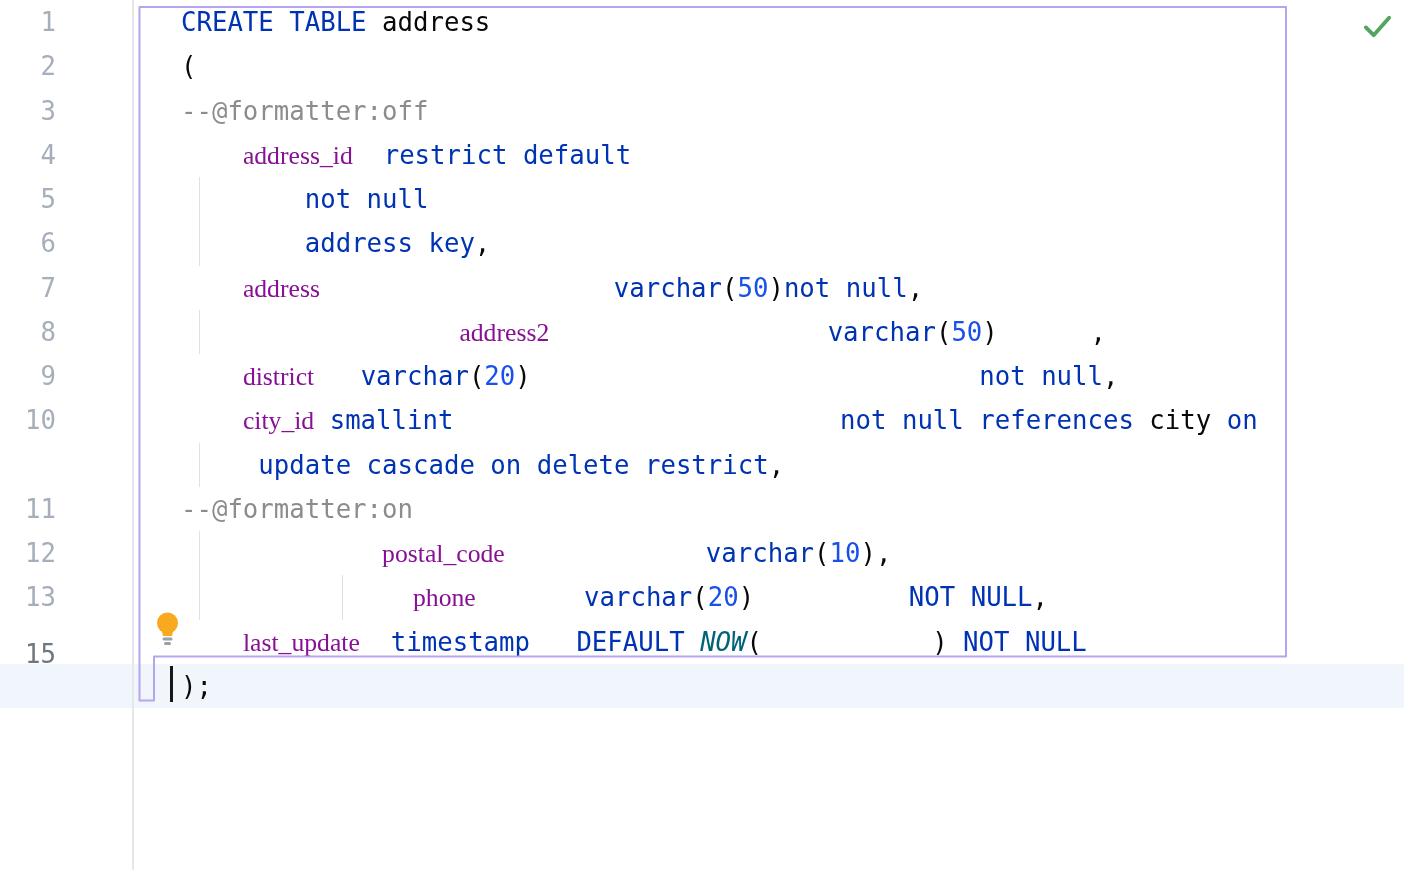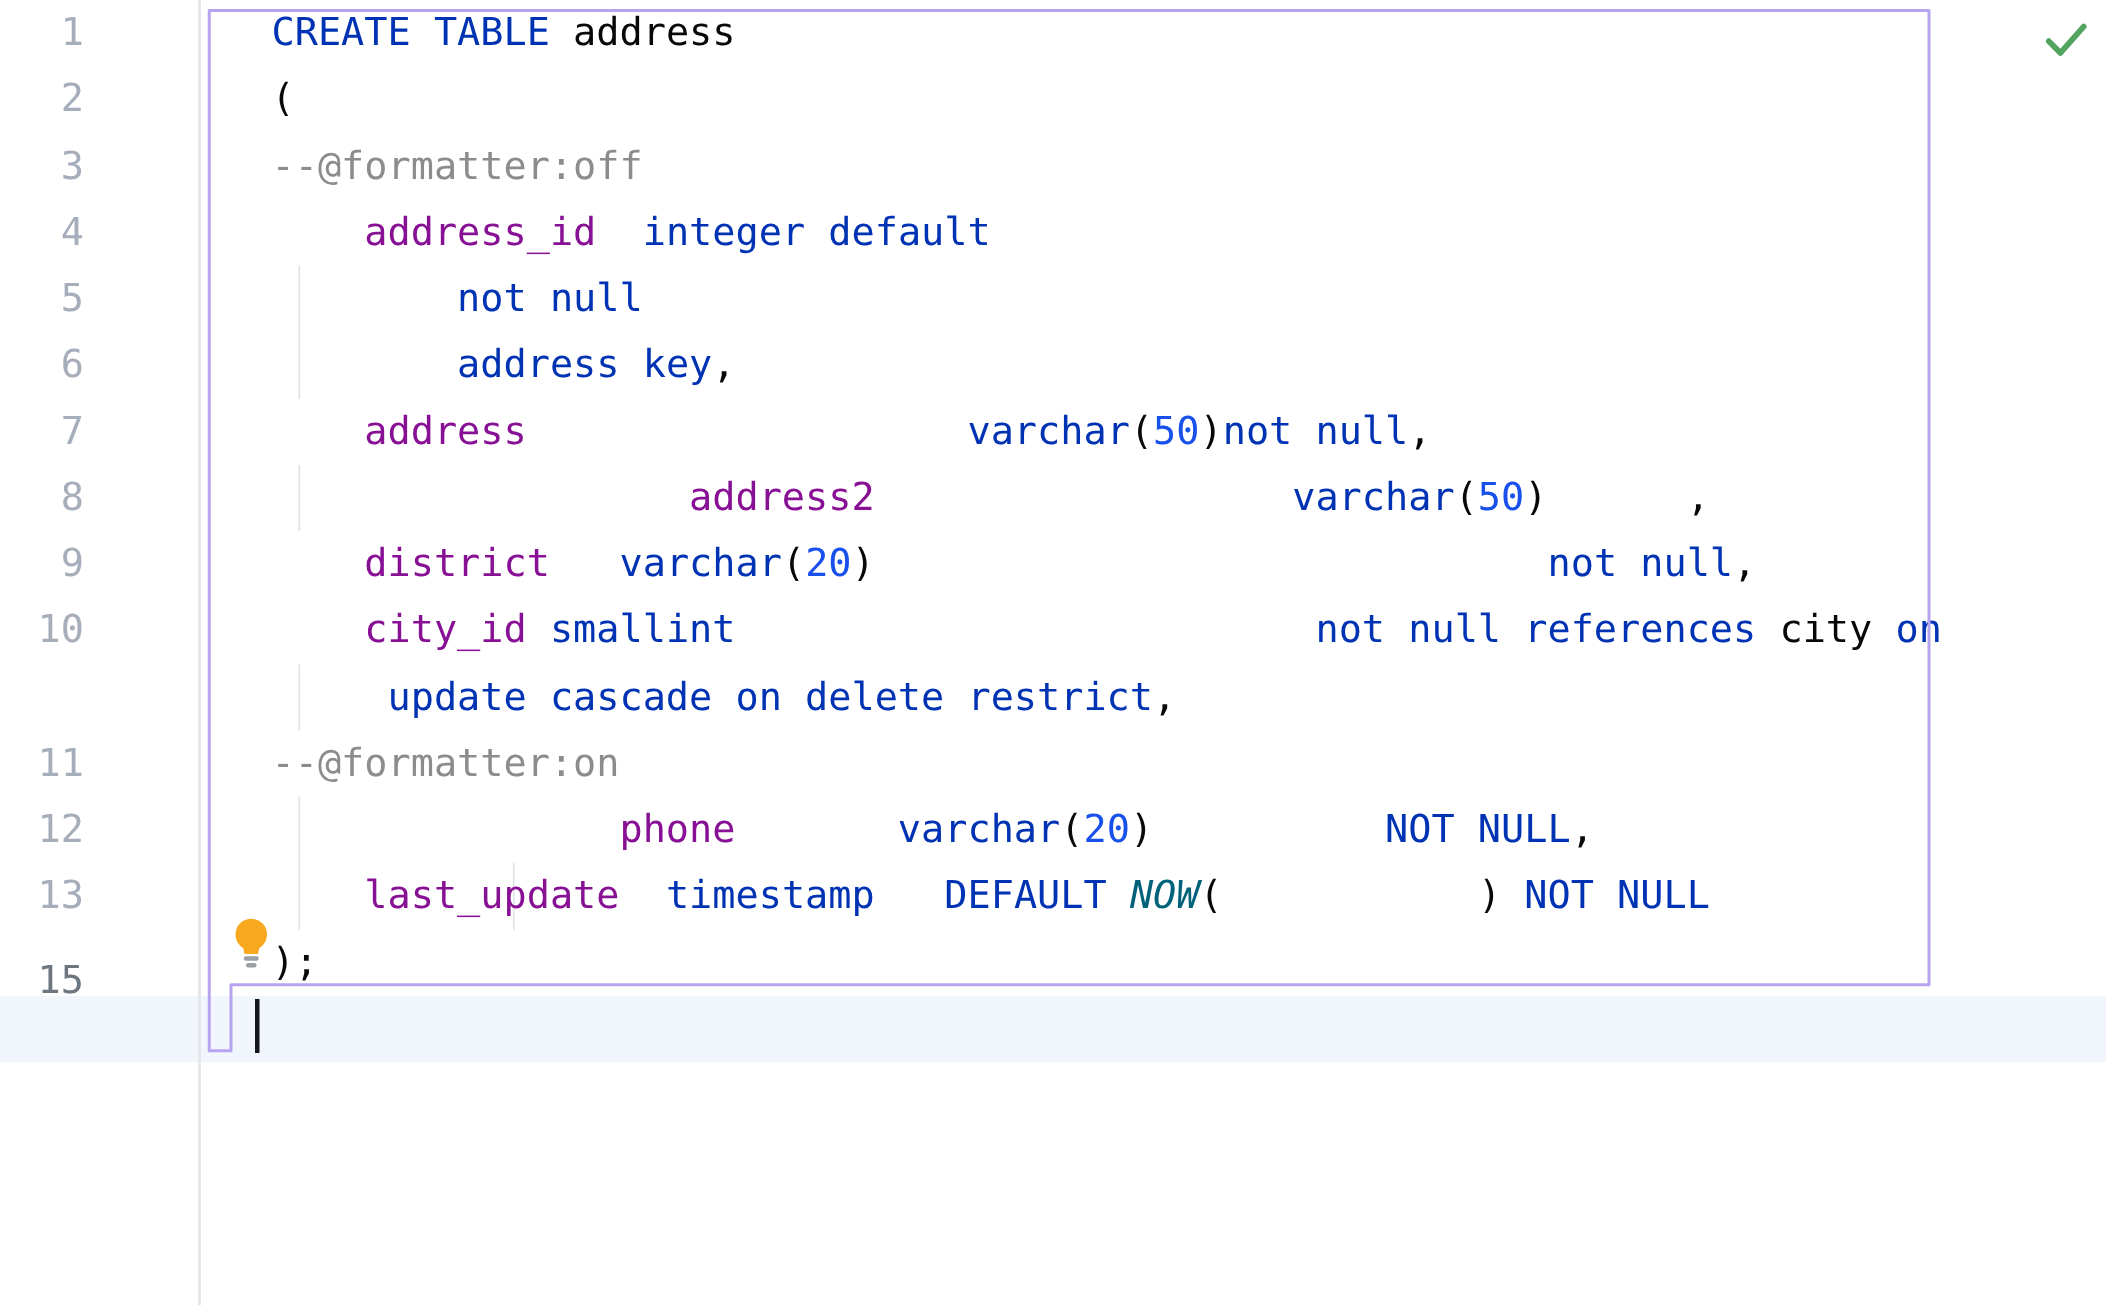--- a/index.html
+++ b/index.html
@@ -15,21 +15,21 @@
 
   .gutter { position:absolute; left:0; top:0; width:133px; z-index:3; }
   .gutter .ln { height:44.28px; line-height:44.28px; text-align:right; padding-right:77px;
                 font-size:25.7px; color:var(--c-line-number); }
   .gutter .ln.active { color:var(--c-line-number-active);margin-top:12px; }
 
   .code { position:absolute; left:141px; top:0; z-index:3;margin-left:40px; }
   .code .row { height:44.28px; line-height:44.28px; white-space:pre; font-size:25.7px;
                position:relative; color:var(--c-plain); }
   .tk.kw { color:var(--c-keyword); }
-  .tk.id { color:var(--c-identifier); }
+  .tk.id { color:var(--c-identifier);font-family:Liberation Serif, serif; }
   .tk.nm { color:var(--c-number); }
   .tk.pl { color:var(--c-plain); }
   .tk.cm { color:var(--c-comment); }
   .tk.fn { color:var(--c-function); font-style:italic; }
 
   .statement-outline { position:absolute; left:0; top:0; z-index:4; pointer-events:none; }
   .caret { position:absolute; left:170px; top:666px; width:3px; height:36px;
            background:var(--c-caret); z-index:5; }
   .bulb-icon  { position:absolute; left:153px; top:610px; z-index:5; cursor:pointer; }
   .check-icon { position:absolute; left:1362px; top:11px; z-index:5; cursor:pointer; }
@@ -55,29 +55,30 @@
     <div class="ln">11</div>
     <div class="ln">12</div>
     <div class="ln">13</div>
     <div class="ln active">15</div>
   </div>
 
 <div class="code" id="code">
     <div class="row"><span class="tk kw">CREATE TABLE</span><span class="tk pl"> address</span></div>
     <div class="row"><span class="tk pl">(</span></div>
     <div class="row"><span class="tk cm">--@formatter:off</span></div>
-    <div class="row"><span class="tk pl">    </span><span class="tk id">address_id</span><span class="tk pl">  </span><span class="tk kw">integer</span><span class="tk pl"> </span><span class="tk kw">default</span></div>
+    <div class="row"><span class="tk pl">    </span><span class="tk id">address_id</span><span class="tk pl">  </span><span class="tk kw">restrict</span><span class="tk pl"> </span><span class="tk kw">default</span></div>
     <div class="row"><span class="tk pl">        </span><span class="tk kw">not null</span></div>
     <div class="row"><span class="tk pl">        </span><span class="tk kw">address key</span><span class="tk pl">,</span></div>
     <div class="row"><span class="tk pl">    </span><span class="tk id">address</span><span class="tk pl">                   </span><span class="tk kw">varchar</span><span class="tk pl">(</span><span class="tk nm">50</span><span class="tk pl">)</span><span class="tk kw">not null</span><span class="tk pl">,</span></div>
     <div class="row"><span class="tk pl">                  </span><span class="tk id">address2</span><span class="tk pl">                  </span><span class="tk kw">varchar</span><span class="tk pl">(</span><span class="tk nm">50</span><span class="tk pl">)</span><span class="tk pl">      ,</span></div>
     <div class="row"><span class="tk pl">    </span><span class="tk id">district</span><span class="tk pl">   </span><span class="tk kw">varchar</span><span class="tk pl">(</span><span class="tk nm">20</span><span class="tk pl">)</span><span class="tk pl">                             </span><span class="tk kw">not null</span><span class="tk pl">,</span></div>
     <div class="row"><span class="tk pl">    </span><span class="tk id">city_id</span><span class="tk pl"> </span><span class="tk kw">smallint</span><span class="tk pl">                         </span><span class="tk kw">not null references</span><span class="tk pl"> city </span><span class="tk kw">on</span></div>
     <div class="row"><span class="tk pl">     </span><span class="tk kw">update cascade on delete restrict</span><span class="tk pl">,</span></div>
     <div class="row"><span class="tk cm">--@formatter:on</span></div>
+    <div class="row"><span class="tk pl">             </span><span class="tk id">postal_code</span><span class="tk pl">             </span><span class="tk kw">varchar</span><span class="tk pl">(</span><span class="tk nm">10</span><span class="tk pl">)</span><span class="tk pl">,</span></div>
     <div class="row"><span class="tk pl">               </span><span class="tk id">phone</span><span class="tk pl">       </span><span class="tk kw">varchar</span><span class="tk pl">(</span><span class="tk nm">20</span><span class="tk pl">)</span><span class="tk pl">          </span><span class="tk kw">NOT NULL</span><span class="tk pl">,</span></div>
     <div class="row"><span class="tk pl">    </span><span class="tk id">last_update</span><span class="tk pl">  </span><span class="tk kw">timestamp</span><span class="tk pl">   </span><span class="tk kw">DEFAULT</span><span class="tk pl"> </span><span class="tk fn">NOW</span><span class="tk pl">(</span><span class="tk pl">           </span><span class="tk pl">) </span><span class="tk kw">NOT NULL</span></div>
     <div class="row"><span class="tk pl">);</span></div>
   </div>
 
 <svg class="statement-outline" width="1404" height="870">
   <path id="outline-path" d="M139.5 700.5 L139.5 7 L1286 7 L1286 656.5 L154 656.5 L154 700.5 Z" fill="none" stroke-width="2" stroke-linejoin="round" stroke="#B6A4F0"></path>
 </svg>
 
 <div class="caret"></div>

